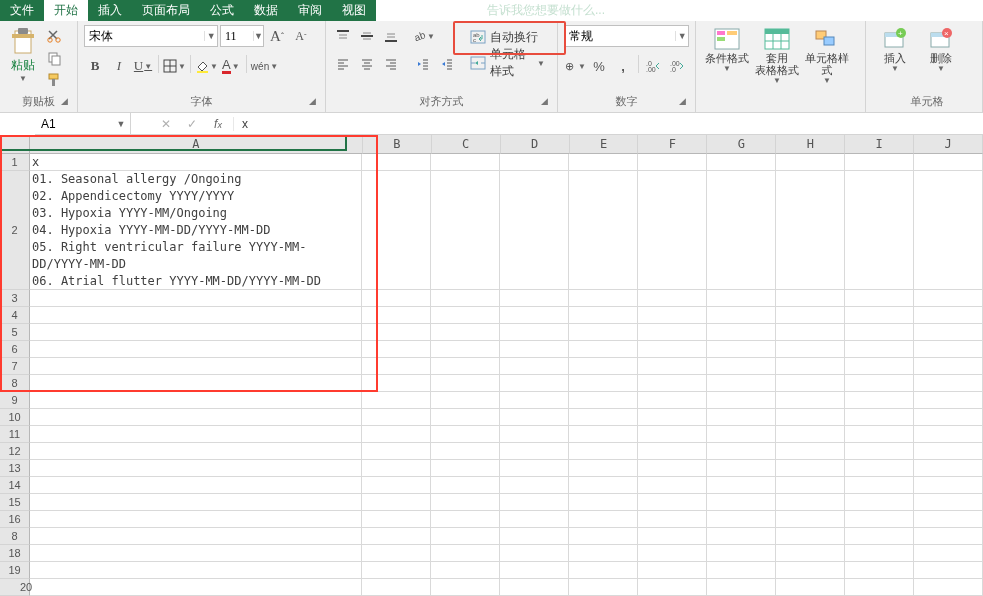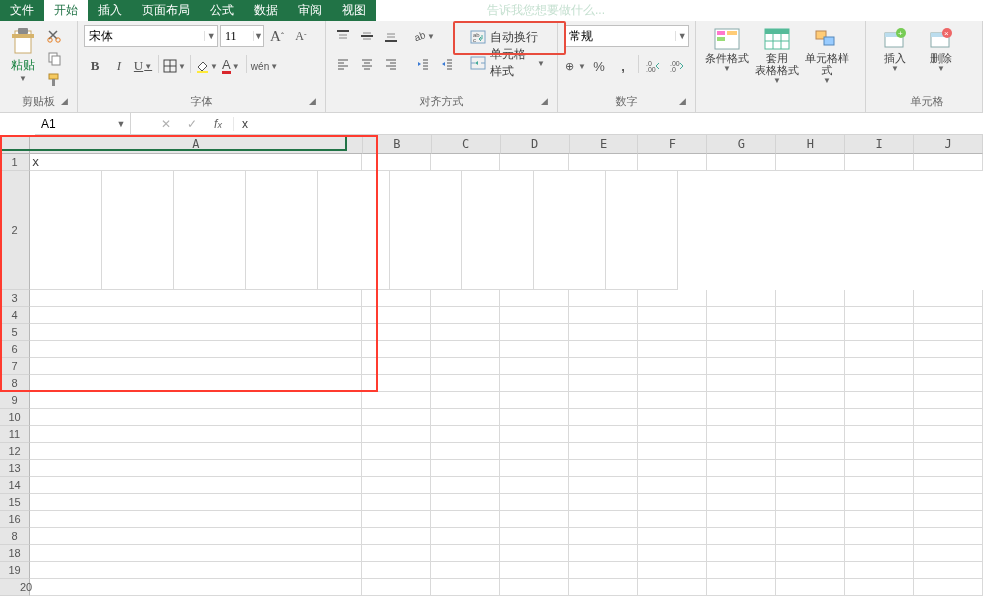--- a/index.html
+++ b/index.html
@@ -473,20 +473,26 @@
         <div class="cell" style="width: 72px; height: 17px;"></div>
         <div class="cell" style="width: 72px; height: 17px;"></div>
         <div class="cell" style="width: 72px; height: 17px;"></div>
         <div class="cell" style="width: 72px; height: 17px;"></div>
         <div class="cell" style="width: 72px; height: 17px;"></div>
         <div class="cell" style="width: 72px; height: 17px;"></div>
         <div class="cell" style="width: 72px; height: 17px;"></div>
         <div class="cell" style="width: 72px; height: 17px;"></div>
       </div>
       <div class="gridrow" style="top: 17px; height: 119px;">
+        <div class="cell colA" style="width: 348px; height: 119px; white-space: pre-wrap; line-height: 17px; padding-top: 0px;">01. Seasonal allergy /Ongoing
+02. Appendicectomy YYYY/YYYY
+03. Hypoxia YYYY-MM/Ongoing
+04. Hypoxia YYYY-MM-DD/YYYY-MM-DD
+05. Right ventricular failure YYYY-MM-DD/YYYY-MM-DD
+06. Atrial flutter YYYY-MM-DD/YYYY-MM-DD</div>
         <div class="cell" style="width: 72px; height: 119px;"></div>
         <div class="cell" style="width: 72px; height: 119px;"></div>
         <div class="cell" style="width: 72px; height: 119px;"></div>
         <div class="cell" style="width: 72px; height: 119px;"></div>
         <div class="cell" style="width: 72px; height: 119px;"></div>
         <div class="cell" style="width: 72px; height: 119px;"></div>
         <div class="cell" style="width: 72px; height: 119px;"></div>
         <div class="cell" style="width: 72px; height: 119px;"></div>
         <div class="cell" style="width: 72px; height: 119px;"></div>
       </div>

